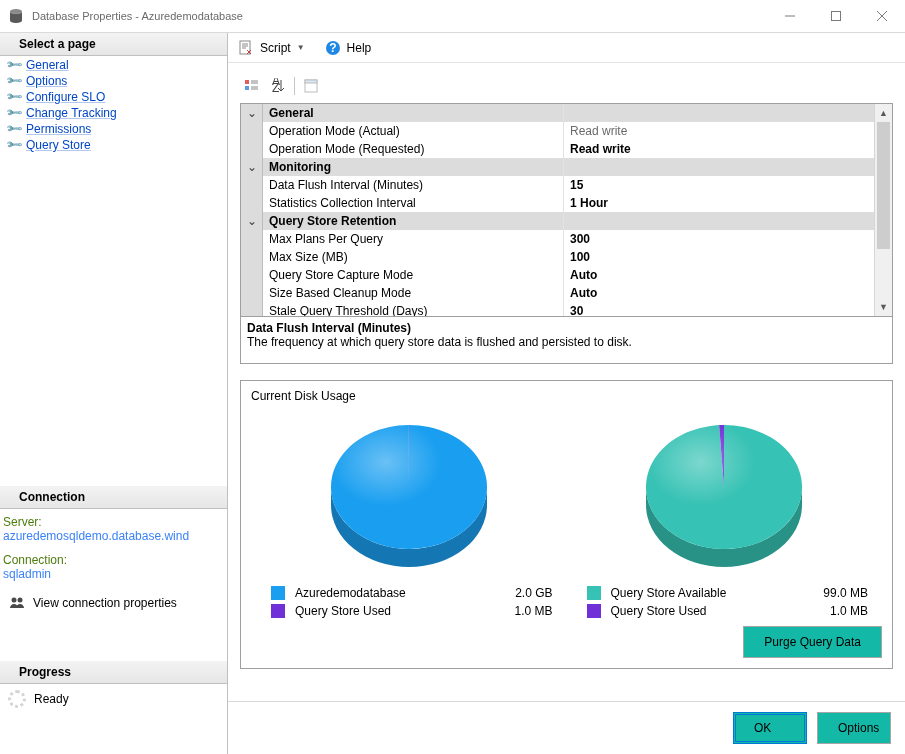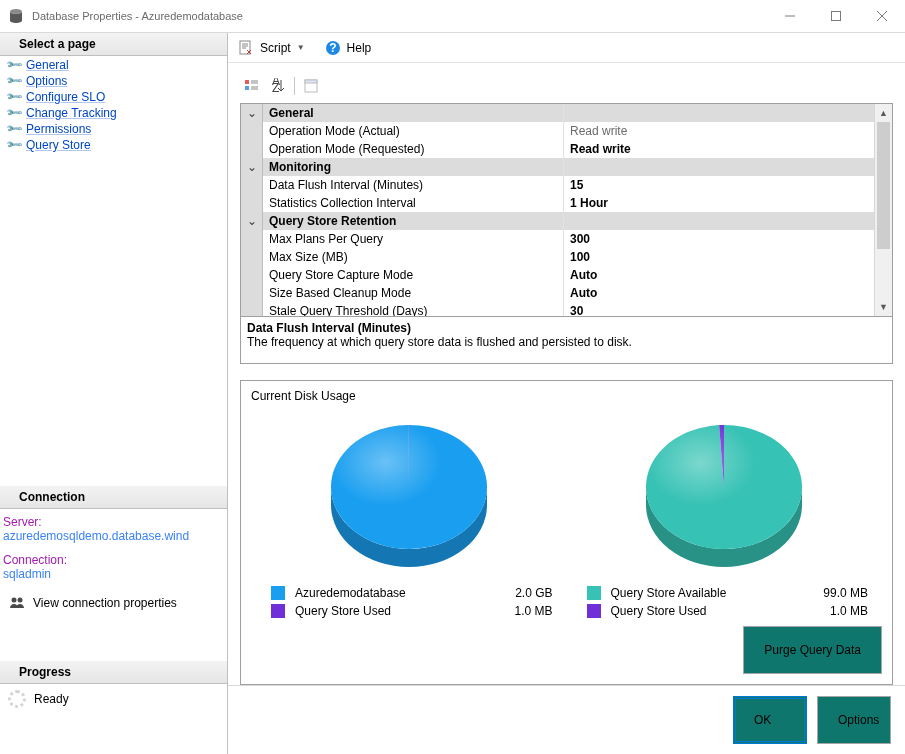--- a/index.html
+++ b/index.html
@@ -18,21 +18,21 @@
 .right { flex: 1; display: flex; flex-direction: column; border-left: 1px solid #bfbfbf;}
 
 
 .sect-hdr { background: linear-gradient(#f3f3f3,#e6e6e6); font-weight: bold; padding: 4px 19px; border-bottom: 1px solid #bfbfbf; }
 .nav-list { padding: 1px 8px 6px 8px; background: #fff; }
 .nav-item { display: flex; align-items: center; gap: 4px; padding: 1px 0; cursor: pointer; }
 .nav-item .wrench { color:#333; font-size:11px; transform:rotate(-45deg); display:inline-block; width:14px; text-align:center;}
 .nav-item .lbl { color: #0046c7; text-decoration: underline; text-decoration-color: rgba(0,70,199,0.3); }
 .left-spacer { flex: 1; }
 .conn-box { padding: 6px 3px; }
-.conn-lbl { color: #a21caf; }
+.conn-lbl { color: #4d7c0f; }
 .conn-val { color: #3b82f6; margin-bottom: 10px; word-break: break-all;}
 .view-conn { display:flex; align-items:center; gap:8px; padding: 4px 6px; cursor:pointer;}
 .progress-row { display:flex; align-items:center; gap:8px; padding: 6px 8px; }
 .spinner { width:18px; height:18px; border:3px dotted #d4d4d4; border-radius:50%; }
 
 
 .toolbar { height: 30px; display:flex; align-items:center; padding: 0 10px; gap:6px; border-bottom:1px solid #e4e4e4; }
 .toolbar .tb-icon { width:16px; height:16px; }
 .tb-drop { font-size:8px; color:#555; }
 .tb-sep { width:8px; }
@@ -72,21 +72,21 @@
 .charts { display:flex; }
 .chart-col { flex:1; display:flex; flex-direction:column; align-items:center;}
 .pie-wrap { width:190px; height:165px; position:relative; margin-bottom:8px;}
 .legend { width: 100%; padding: 0 6px;}
 .legend-row { display:flex; align-items:center; padding:2px 0;}
 .legend-sw { width:14px; height:14px; margin-right:10px; margin-left:14px;}
 .legend-lbl { flex:1; }
 .legend-val { width:72px; text-align:right; padding-right: 8px;}
 
 .purge-row { display:flex; justify-content:flex-end; margin-top:6px;}
-.btn { border:1px solid #a6a6a6; background:#0f766e; padding:16px 20px; cursor:pointer;}
+.btn { border:1px solid #a6a6a6; background:#14b8a6; padding:8px 20px; cursor:pointer;}
 
 
 .bottom-btns { border-top:1px solid #d9d9d9; padding:10px 14px; display:flex; justify-content:flex-end; gap:10px;}
 .bottom-btns .btn { width:74px; text-align:left;}
 .bottom-btns .btn.primary { border:1px solid #0078d7; outline:1px solid #0078d7; outline-offset:-3px;}
 </style>
 </head>
 <body>
 
 <div class="title-bar">

